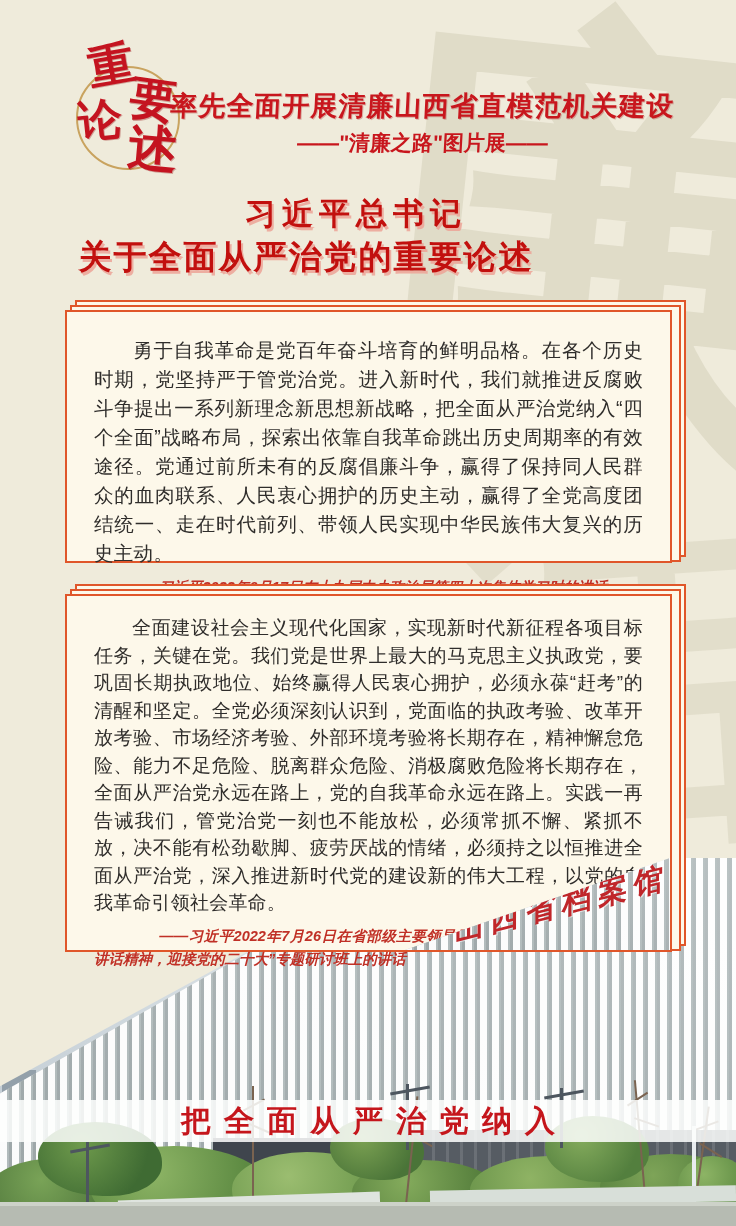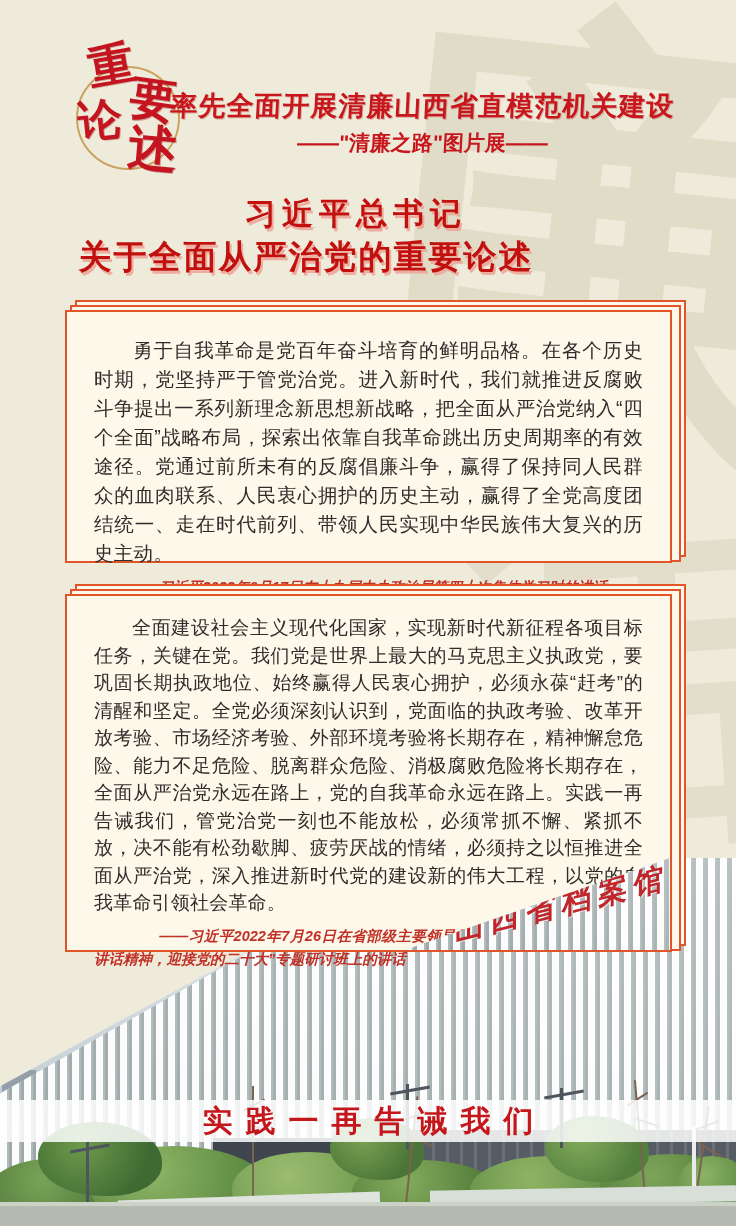--- a/index.html
+++ b/index.html
@@ -148,21 +148,21 @@
     <div class="trunk t2"></div>
     <div class="trunk t3"></div>
     <div class="trunk t4"></div>
     <div class="lamp l1"></div>
     <div class="lamp l2"></div>
     <div class="lamp l3"></div>
     <div class="pole-white"></div>
     <div class="planter p1"></div>
     <div class="planter p2"></div>
     <div class="plaza"></div>
-    <div class="banner">实践一再告诫我们</div>
+    <div class="banner">把全面从严治党纳入</div>
   </div>
 
   <div class="seal">
     <div class="seal-ring"></div>
     <span class="seal-char sc1">重</span>
     <span class="seal-char sc2">要</span>
     <span class="seal-char sc3">论</span>
     <span class="seal-char sc4">述</span>
   </div>
 

